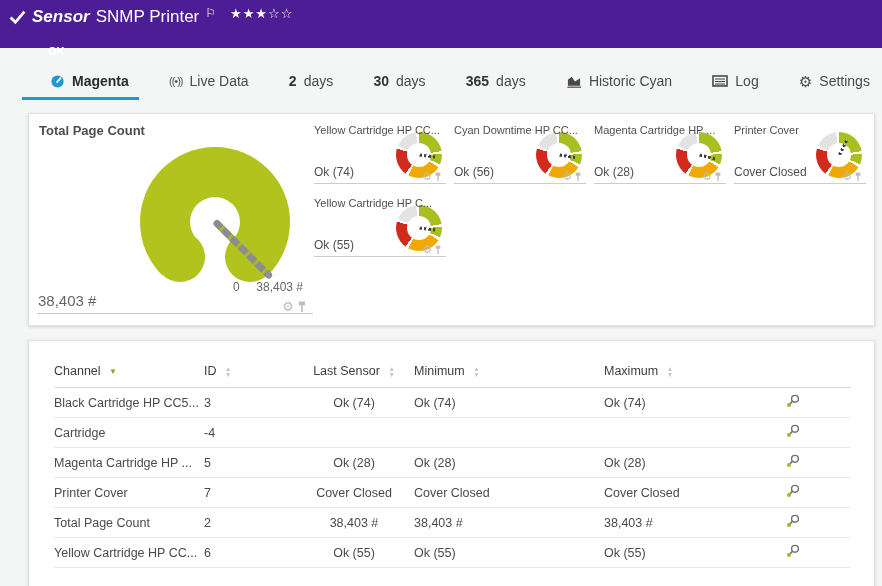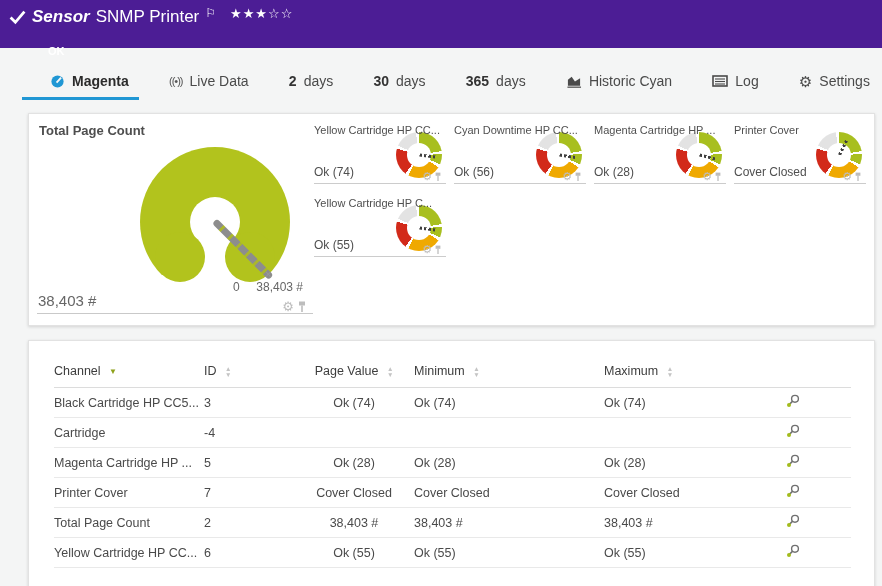--- a/index.html
+++ b/index.html
@@ -258,21 +258,21 @@
           <span class="sort-desc">▼</span>
         </th>
         <th class="col-id">
           <span>ID</span>
           <span class="sort">
               <span>▲</span>
               <span>▼</span>
             </span>
         </th>
         <th class="col-last">
-          <span>Page Value</span>
+          <span>Last Sensor</span>
           <span class="sort">
               <span>▲</span>
               <span>▼</span>
             </span>
         </th>
         <th class="col-min">
           <span>Minimum</span>
           <span class="sort">
               <span>▲</span>
               <span>▼</span>

